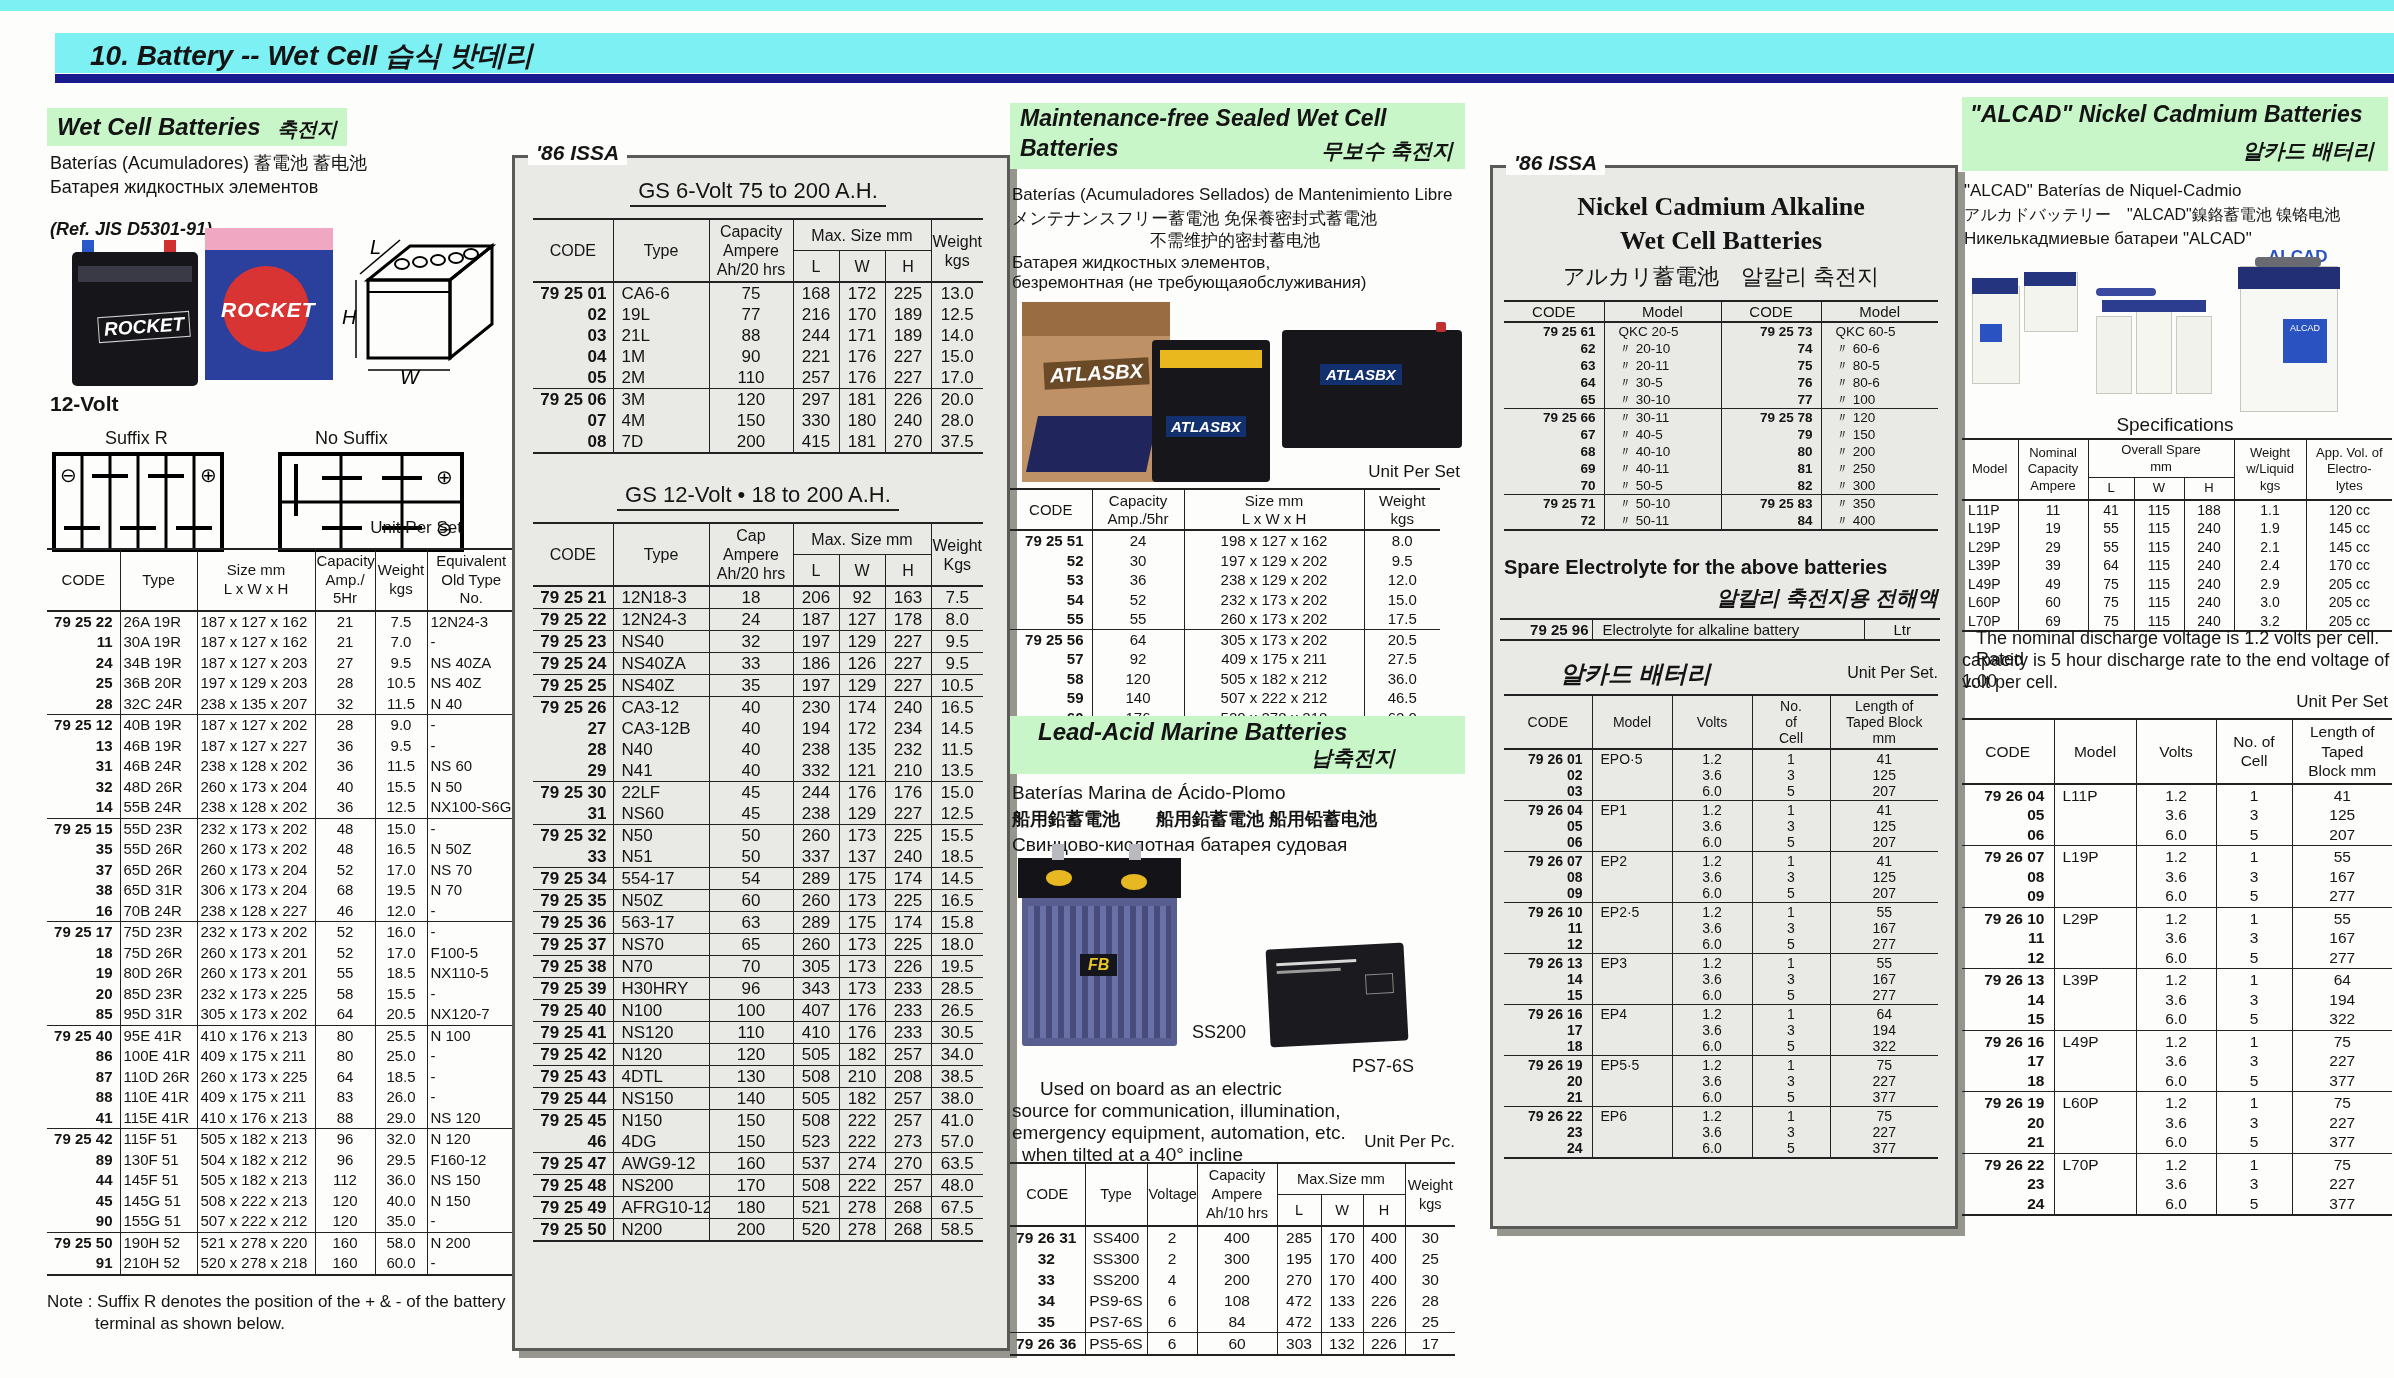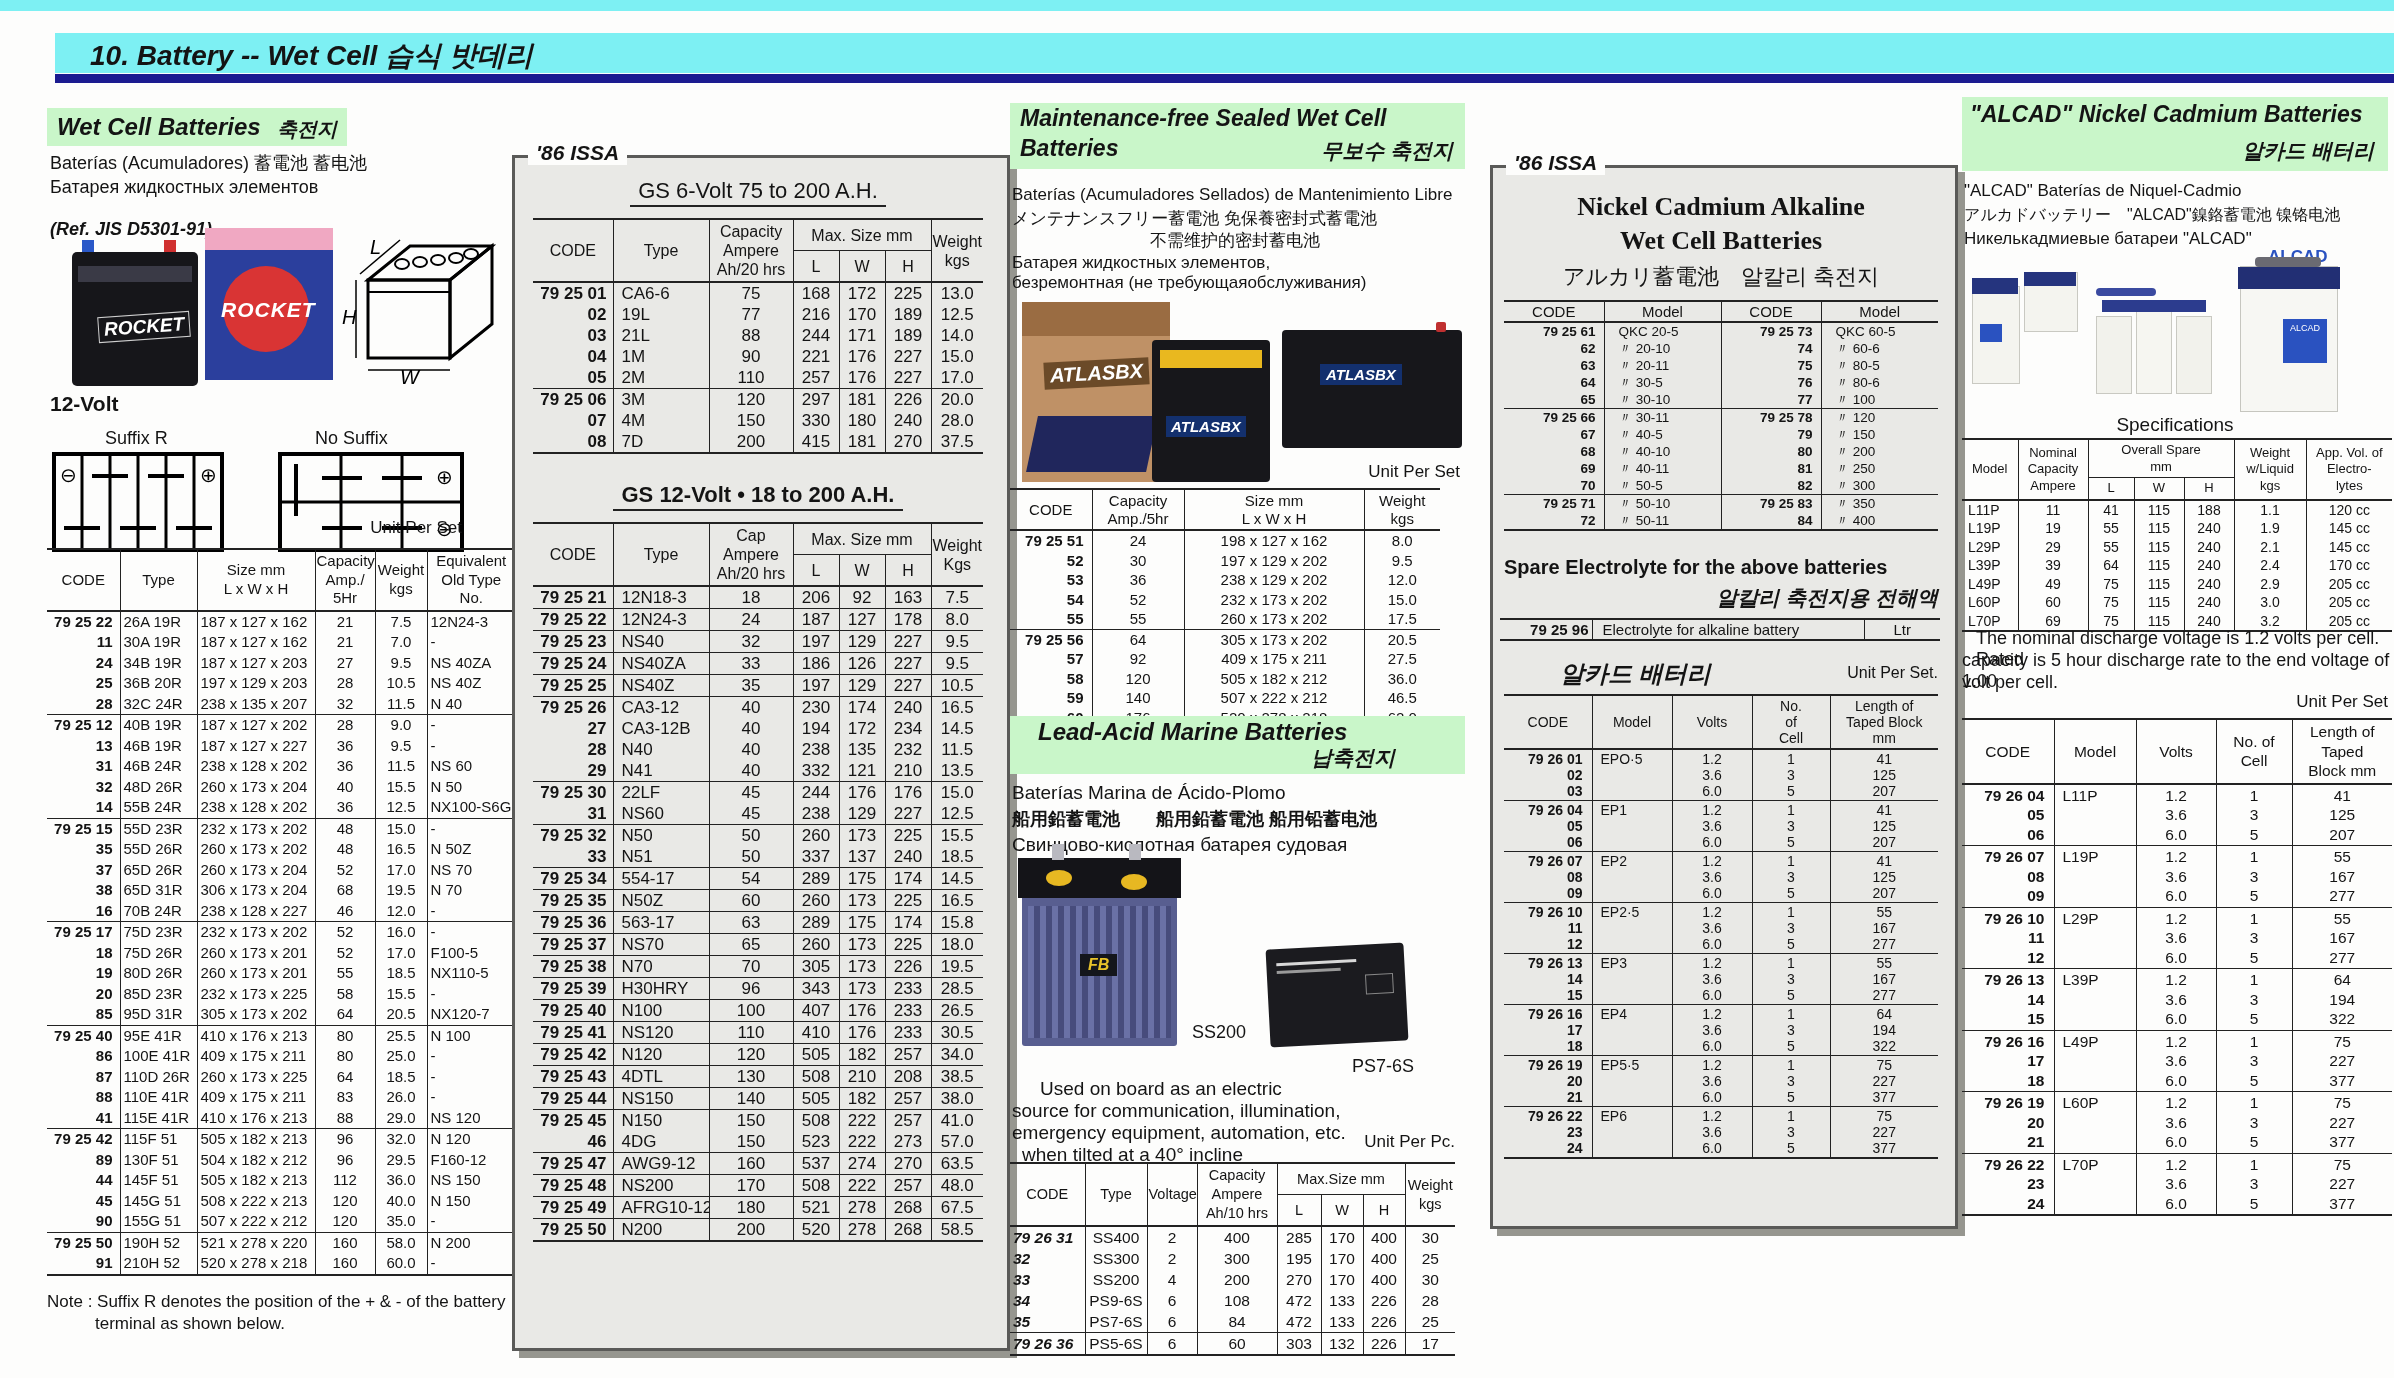--- a/index.html
+++ b/index.html
@@ -36,21 +36,21 @@
   .t-gs td:nth-child(2){padding-left:8px;}
   .t-gs td:nth-child(n+3){text-align:center;}
   .t-gs th{font-size:16px;}
 
   .t-mf{font-size:15px;line-height:17.5px;width:430px;}
   .t-mf td:nth-child(1){text-align:right;font-weight:bold;padding-right:8px;}
   .t-mf td:nth-child(n+2){text-align:center;}
 
   .t-marine{font-size:15.5px;line-height:19px;width:445px;}
   .t-marine td{padding:2px 2px;}
-  .t-marine td:nth-child(1){text-align:left;font-weight:bold;padding-right:5px;font-style:italic;}
+  .t-marine td:nth-child(1){text-align:center;font-weight:bold;padding-right:5px;}
   .t-marine td:nth-child(n+2){text-align:center;}
   .t-marine th{font-size:14.5px;}
 
   .t-n4{font-size:13.5px;line-height:15px;width:434px;}
   .t-n4 td{white-space:pre;}
   .t-n4 td:nth-child(1),.t-n4 td:nth-child(3){text-align:right;font-weight:bold;padding-right:8px;}
   .t-n4 td:nth-child(2),.t-n4 td:nth-child(4){padding-left:14px;}
   .t-n4 th{font-size:15px;}
 
   .t-ep{font-size:14px;line-height:16px;width:434px;}
@@ -545,21 +545,21 @@
           <td>08</td>
           <td>7D</td>
           <td>200</td>
           <td>415</td>
           <td>181</td>
           <td>270</td>
           <td>37.5</td>
         </tr>
       </tbody>
   </table>
-  <div class="abs center" style="left:512px;top:482px;width:492px;font-size:22px;font-weight:bold;">
+  <div class="abs center" style="left:512px;top:482px;width:492px;font-size:22px;">
     <span style="border-bottom:2px solid #222;padding:0 8px 2px;">GS 12-Volt • 18 to 200 A.H.</span>
   </div>
   <table class="cat t-gs abs" style="left:533px;top:522px;">
     <colgroup>
         <col style="width:80px">
         <col style="width:96px">
         <col style="width:84px">
         <col style="width:46px">
         <col style="width:46px">
         <col style="width:46px">

